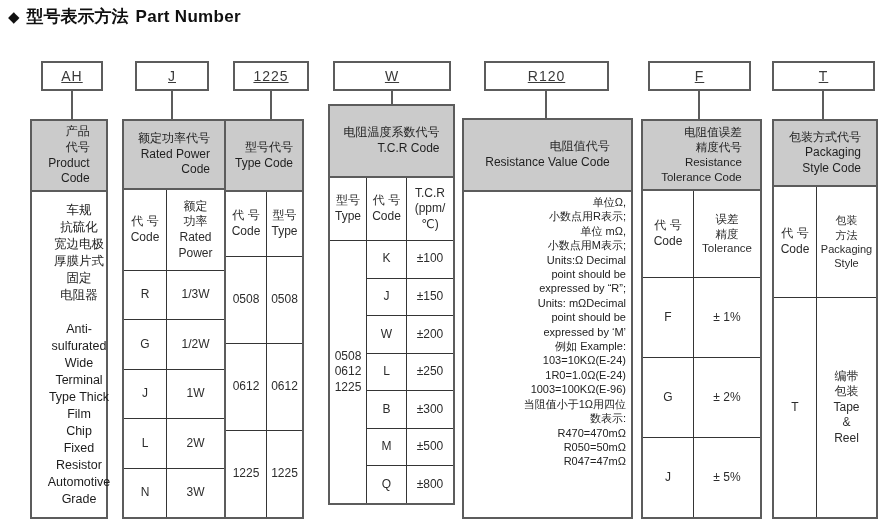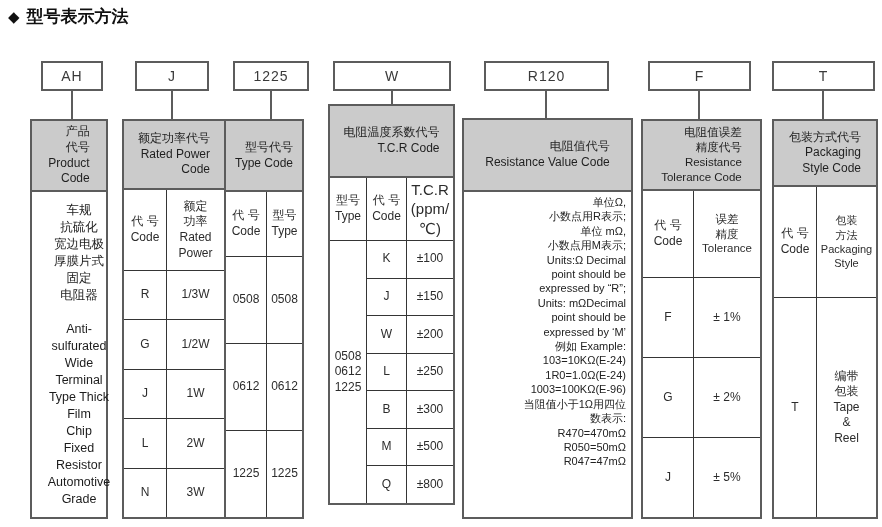--- a/index.html
+++ b/index.html
@@ -11,40 +11,40 @@
   .title {
     position:absolute; left:8px; top:5px; display:flex; align-items:center; gap:7px;
     font-weight:bold; font-size:17px; color:#101010;
   }
   .title .diamond { font-size:15px; }
   .title .en { letter-spacing:0.3px; }
 
   .code-box {
     position:absolute; top:61px; height:30px; border:2px solid #5c5c5c; background:#fff;
     display:flex; align-items:center; justify-content:center;
-    font-size:14px; color:#3a3a3a; letter-spacing:1px;
+    font-size:14px; color:#3a3a3a; letter-spacing:1px;text-decoration:underline;
   }
   .connector { position:absolute; top:91px; width:2px; height:28px; background:#5c5c5c; }
 
   .col {
     position:absolute; top:119px; height:400px; border:2px solid #5c5c5c; background:#fff;
     display:flex; flex-direction:column;
   }
   .col-header {
     background:#cbcbcb; border-bottom:2px solid #5c5c5c; flex:0 0 auto;
     display:flex; align-items:center; justify-content:center; text-align:right;
     font-size:12px; line-height:1.3; white-space:pre-line; color:#1f1f1f;
   }
 
   .grid { flex:1 1 auto; display:grid; background:#353535; gap:1px; }
   .cell {
     background:#fff; display:flex; align-items:center; justify-content:center;
     text-align:center; font-size:12px; line-height:1.3; white-space:pre-line; color:#2c2c2c;
   }
-  .cell.small { font-size:15px; }
+  .cell.small { font-size:12px; }
 
   .product-body {
     flex:1 1 auto; display:flex; align-items:center; justify-content:center;
     text-align:center; font-size:12.5px; line-height:17px; white-space:pre-line; padding:2px 0;margin-left:20px;
   }
   .value-body {
     flex:1 1 auto; padding:3px 5px 2px 5px; font-size:11px; line-height:14.4px;
     white-space:pre-line; text-align:right; color:#222;
   }
 
@@ -56,20 +56,21 @@
   .pack-grid  { grid-template-columns:42px 1fr; grid-template-rows:110px 1fr; }
 </style>
 </head>
 <body>
 
 <div class="page">
 
   <div class="title">
     <span class="diamond">◆</span>
     <span class="zh">型号表示方法</span>
+    <span class="en">Part Number</span>
   </div>
 
   <div class="code-box" style="left:41px;width:62px">AH</div>
   <div class="code-box" style="left:135px;width:74px">J</div>
   <div class="code-box" style="left:233px;width:76px">1225</div>
   <div class="code-box" style="left:333px;width:118px">W</div>
   <div class="code-box" style="left:484px;width:125px">R120</div>
   <div class="code-box" style="left:648px;width:103px">F</div>
   <div class="code-box" style="left:772px;width:103px">T</div>
 

